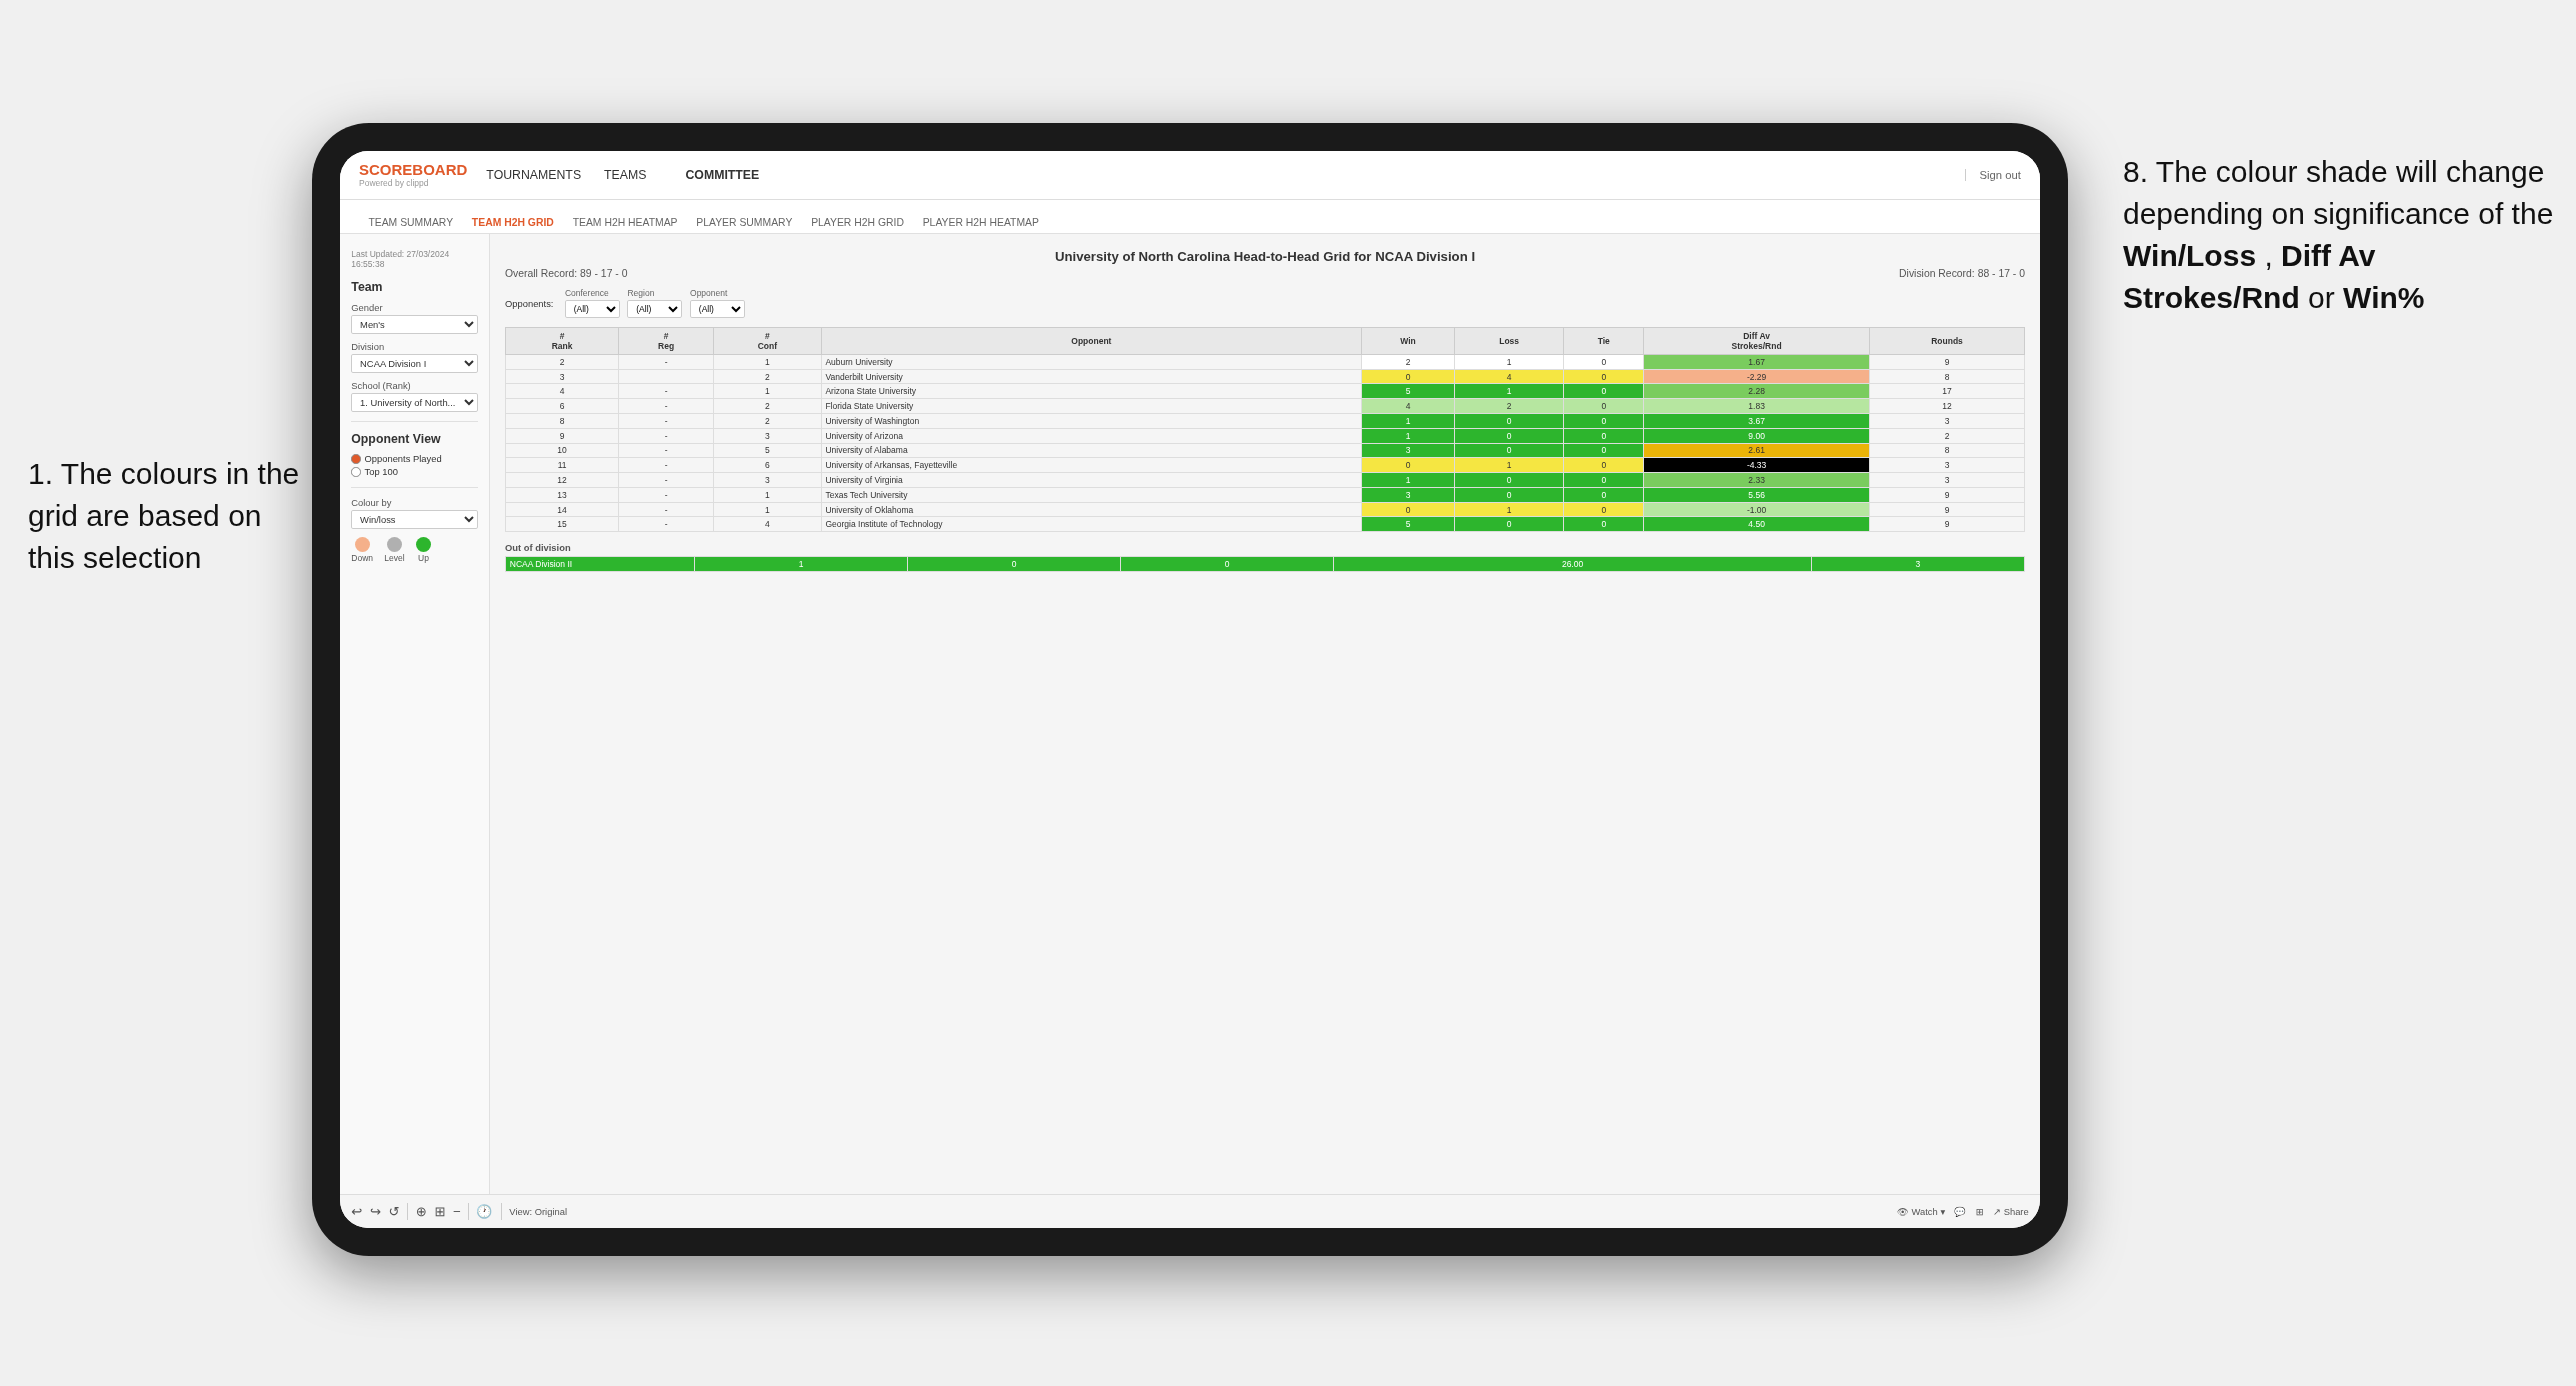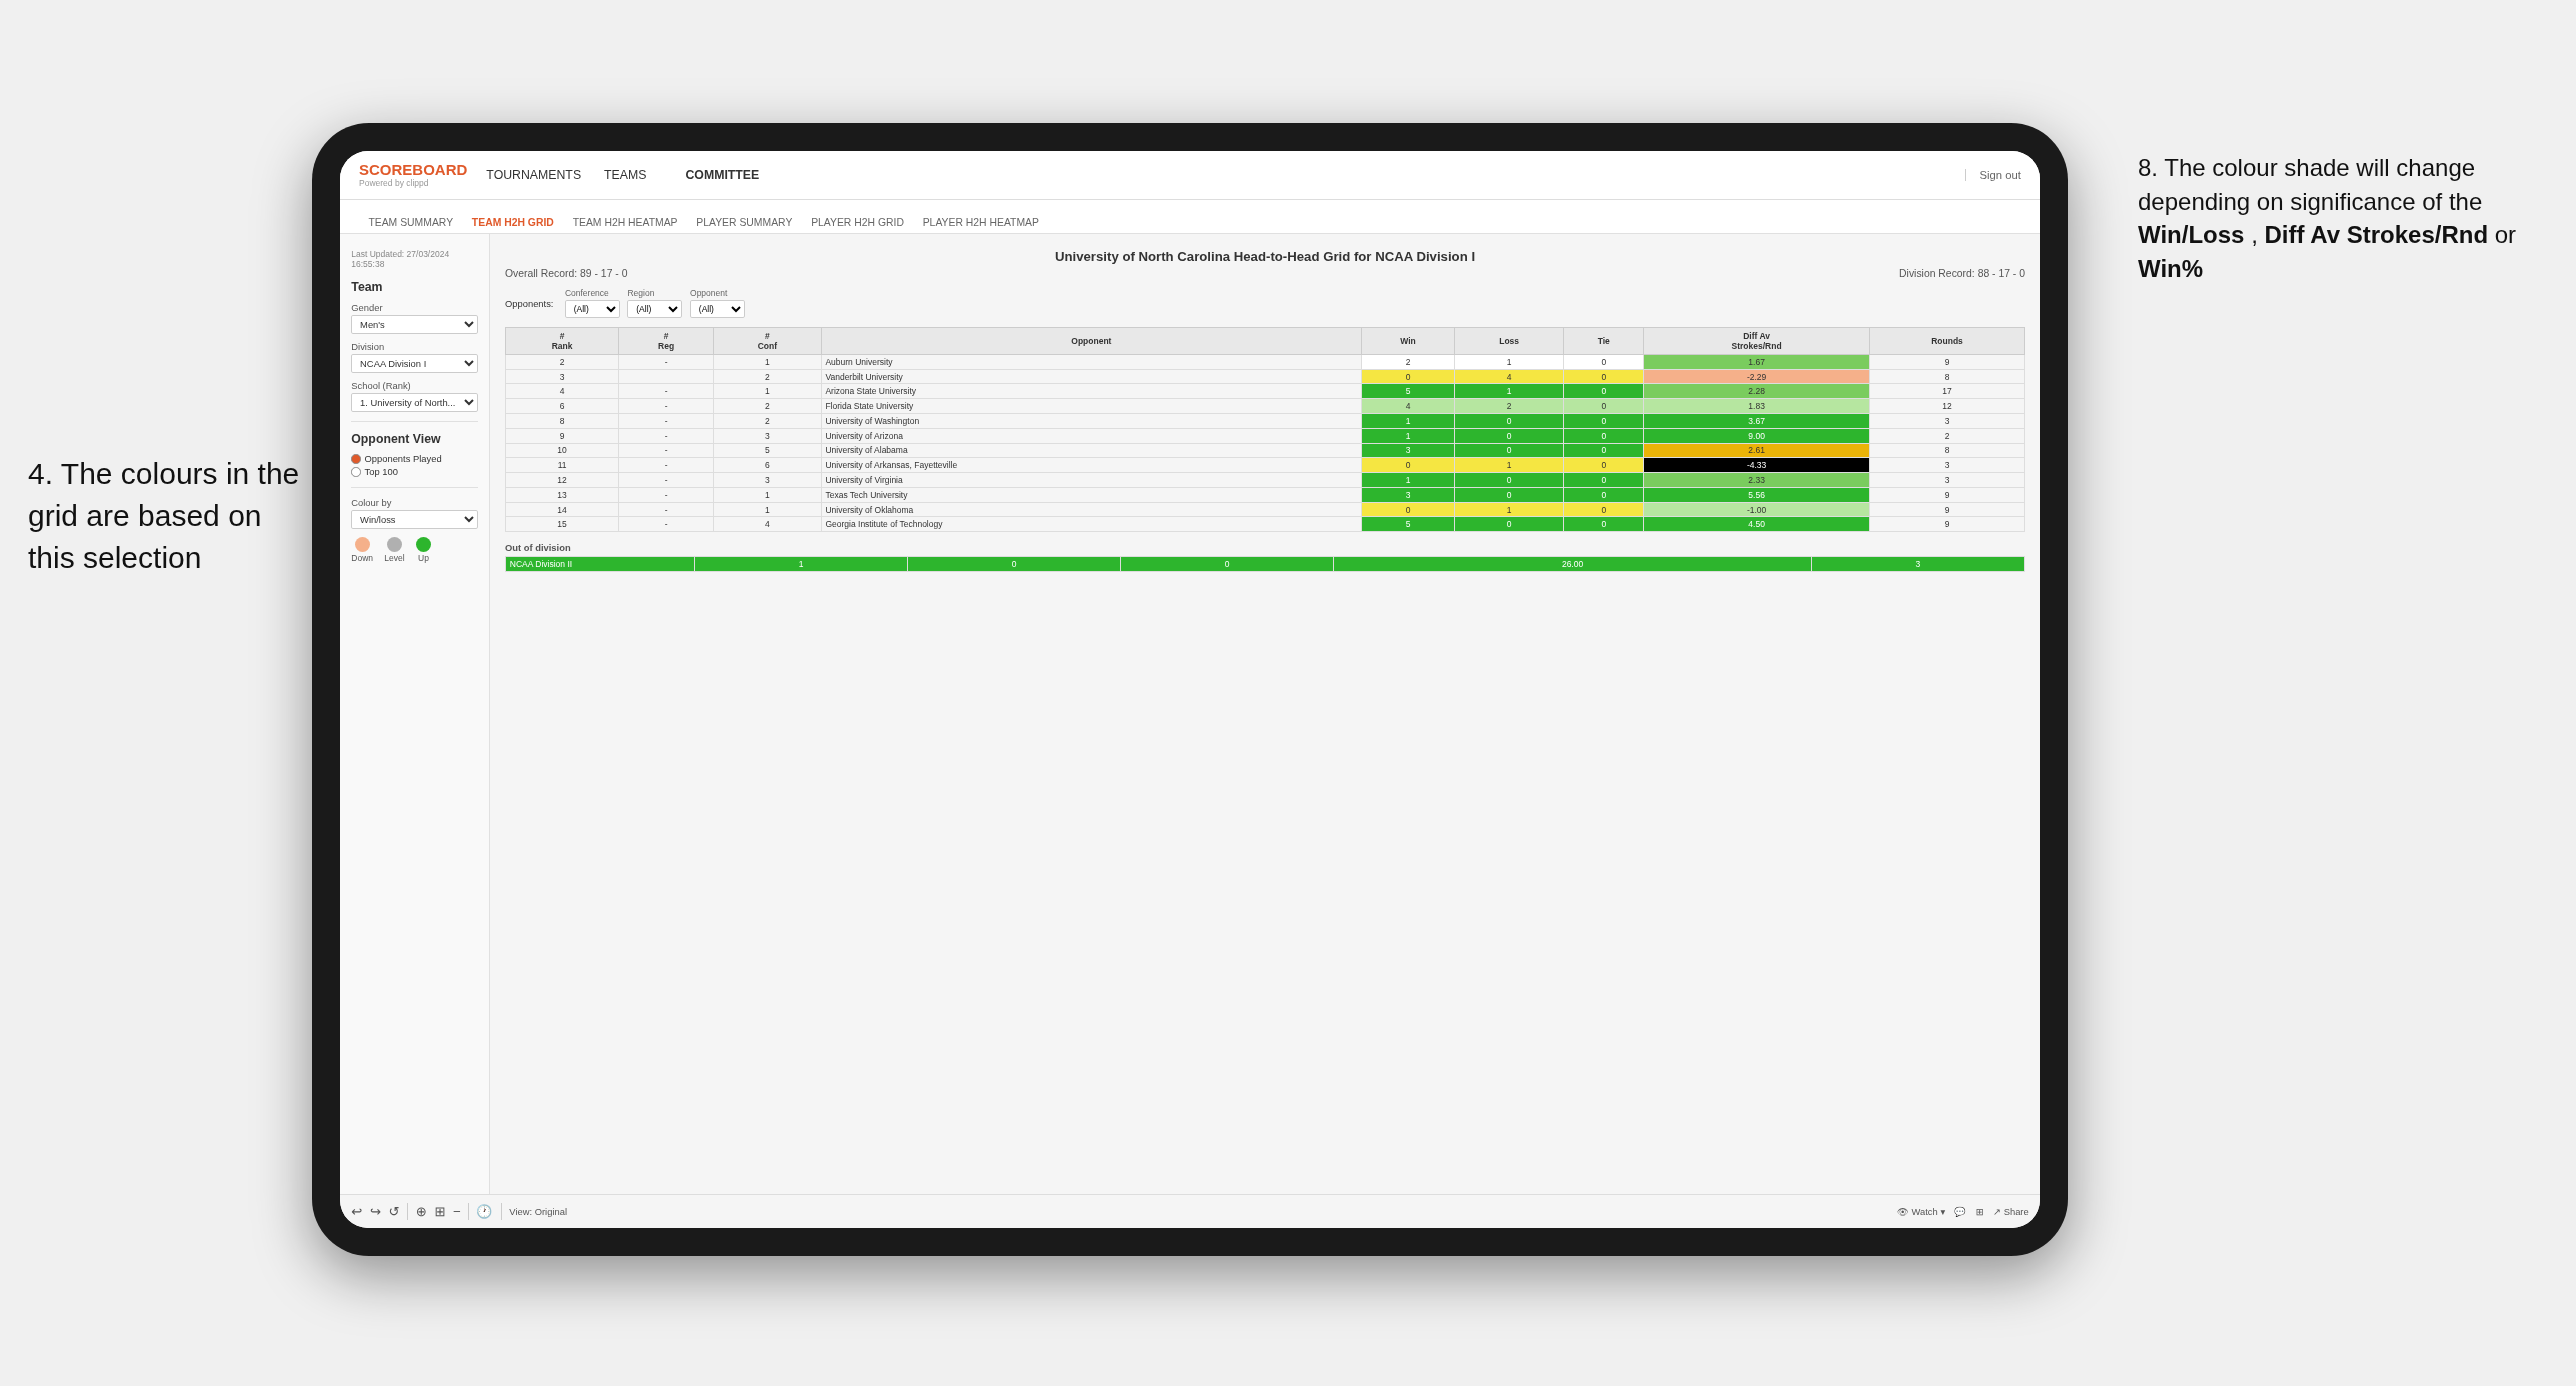--- a/index.html
+++ b/index.html
@@ -19,24 +19,24 @@
       top: 453px;
       width: 283px;
       font-size: 30px;
       line-height: 1.4;
       color: #111;
     }
 
     
     .annotation-right {
       position: absolute;
-      right: 4px;
+      right: 19px;
       top: 151px;
       width: 434px;
-      font-size: 24px;
+      font-size: 30px;
       line-height: 1.4;
       color: #111;
     }
 
     
     .tablet {
       position: absolute;
       left: 312px;
       top: 123px;
       width: 1756px;
@@ -356,21 +356,21 @@
     }
 
     
     .arrow-svg {
       position: absolute;
     }
   </style>
 </head>
 <body>
 
-<div class="annotation-left">4. The colours in the grid are based on this selection</div>
+<div class="annotation-left">1. The colours in the grid are based on this selection</div>
 
 <div class="annotation-right">
   <span>8. The colour shade will change depending on significance of the</span>
   <span style="font-weight:bold;">Win/Loss</span>
   <span>, </span>
   <span style="font-weight:bold;">Diff Av Strokes/Rnd</span>
   <span> or </span>
   <span style="font-weight:bold;">Win%</span>
 </div>
 

